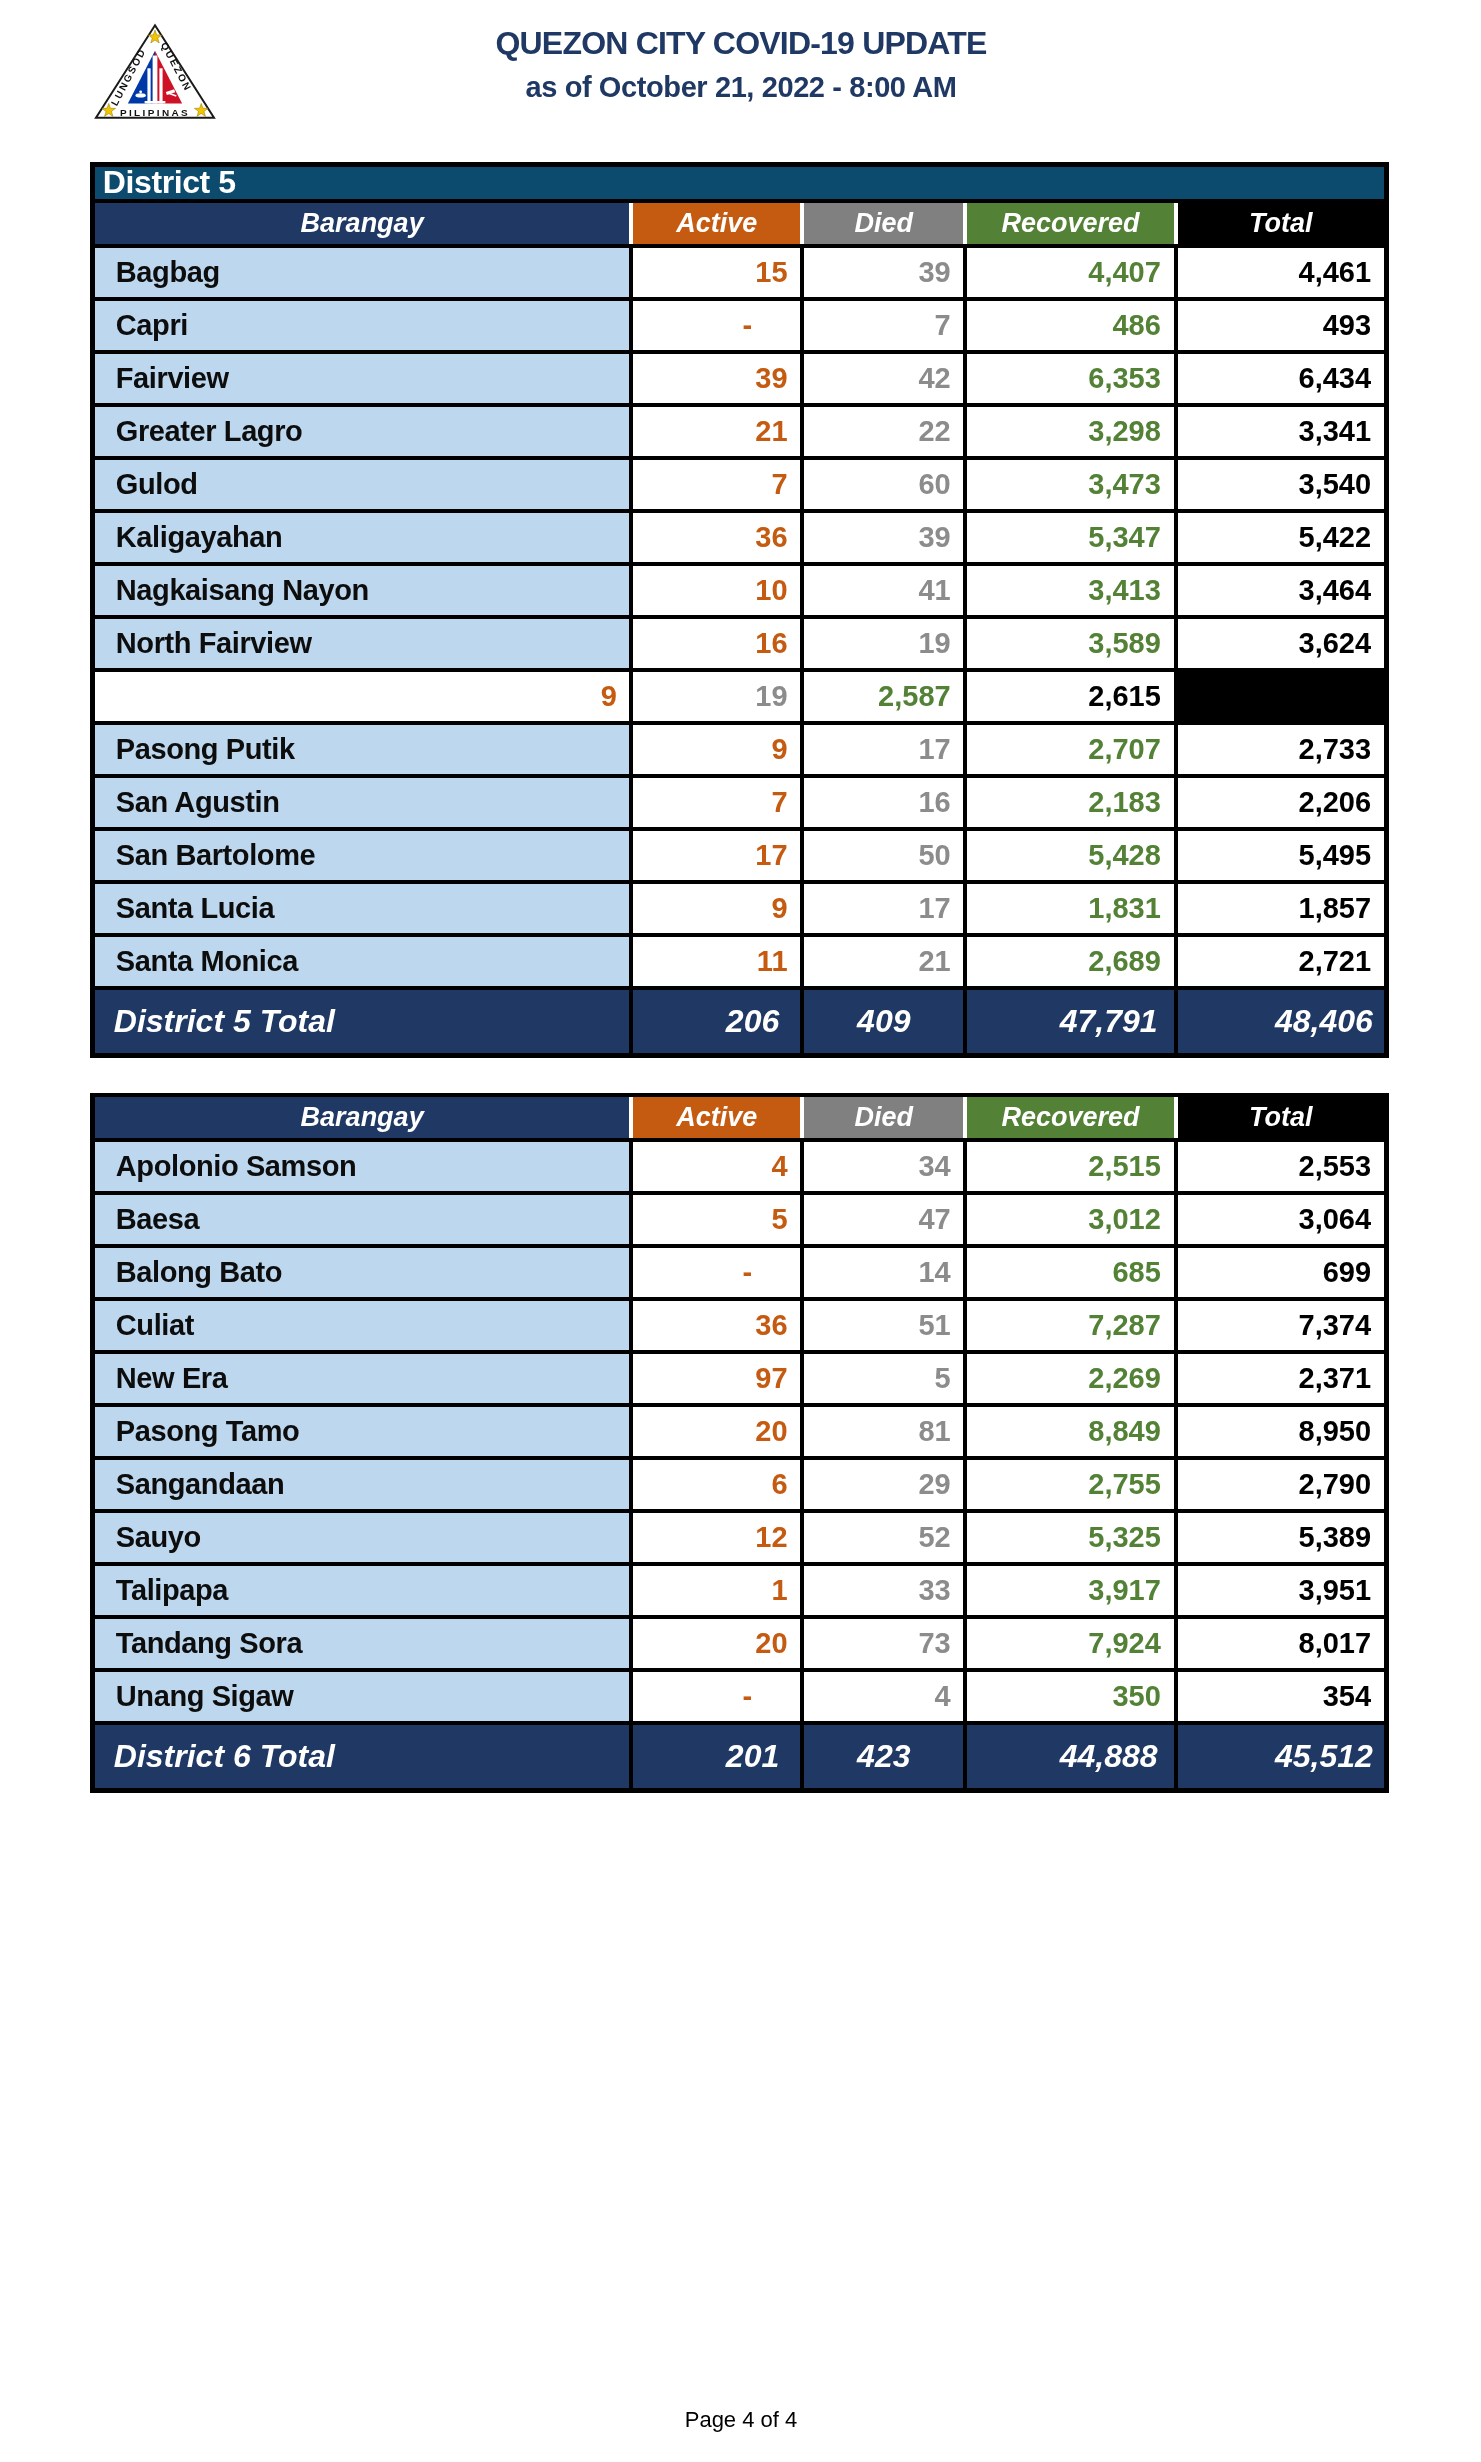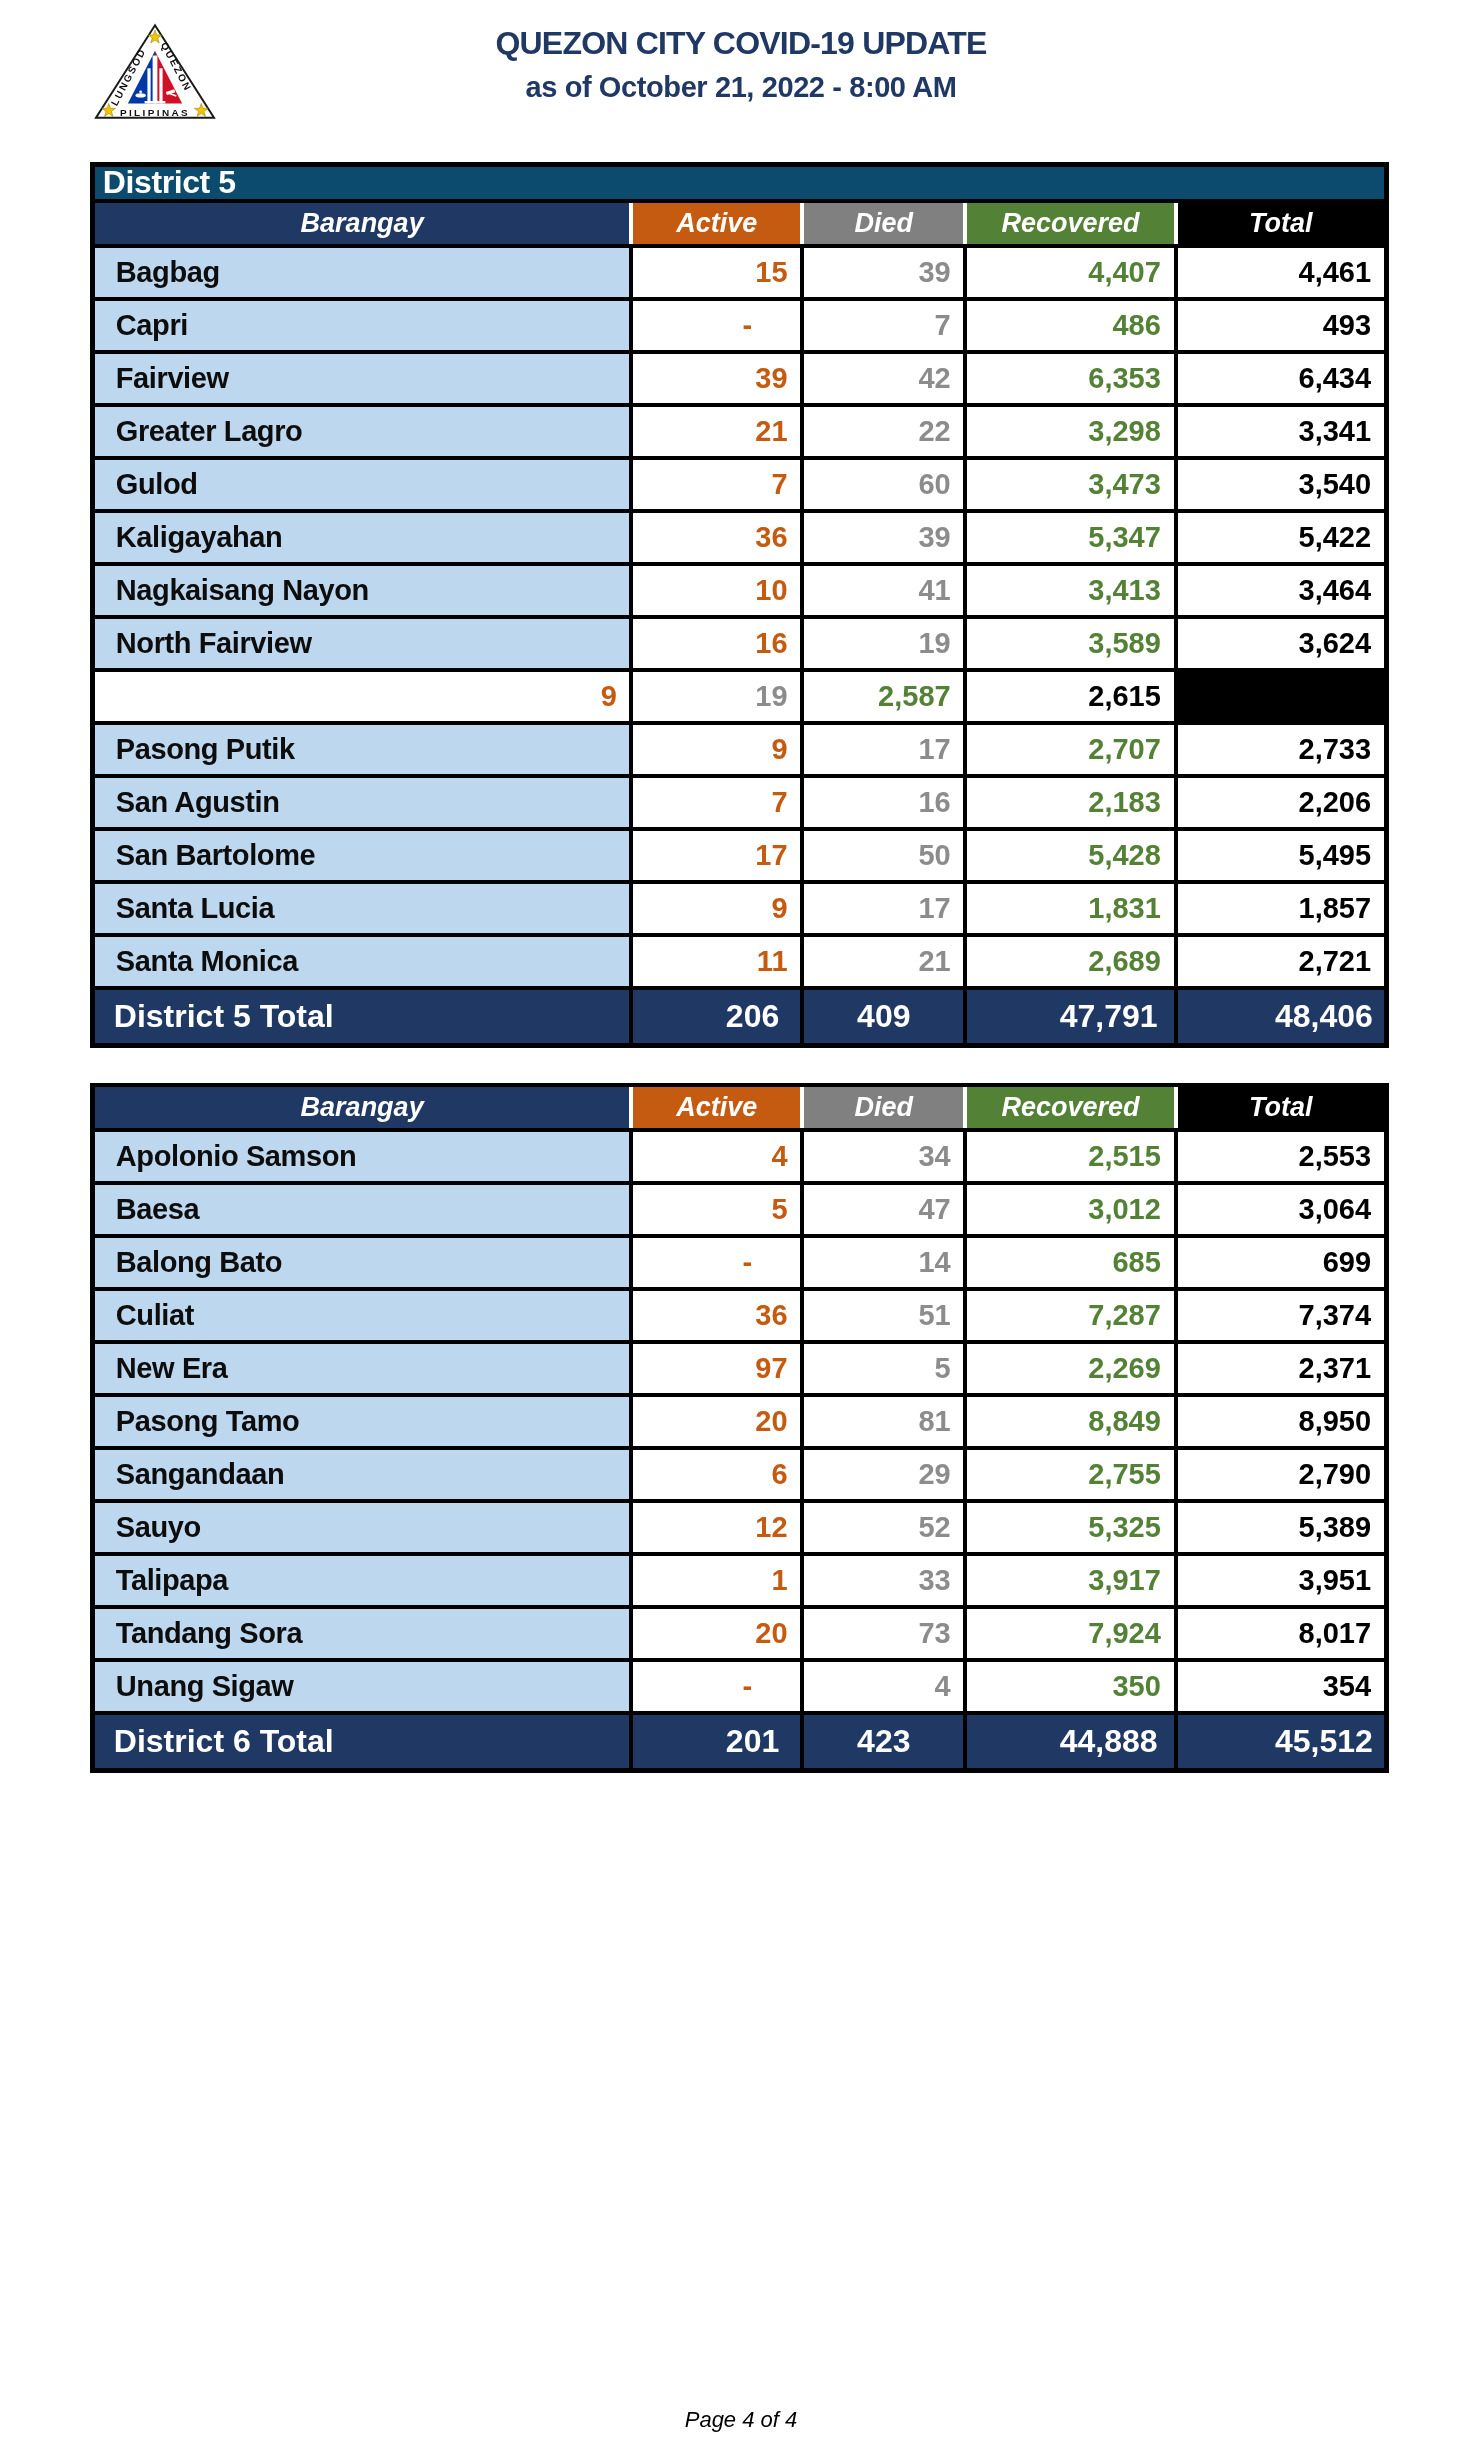--- a/index.html
+++ b/index.html
@@ -65,33 +65,33 @@
   }
   .data .cell.num { justify-content:flex-end; padding-right:12.7px; }
   .c-act { color:#C55A11; }
   .c-died{ color:#8C8C8C; }
   .c-rec { color:#538135; }
   .c-tot { color:#000000; }
   .data .cell.num.dash { padding-right:48px; }
 
   
   .total .cell {
-    height:53px; background:#1F3864; color:#fff; font-weight:bold;
-    font-size:32px;
+    height:63px; background:#1F3864; color:#fff; font-weight:bold;
+    font-style:italic; font-size:32px;
   }
   .total .cell.tname { justify-content:flex-start; padding-left:19px; }
   .total .cell.tnum  { justify-content:flex-end; padding-right:11px; }
   .total .cell.pad26 { padding-right:21px; }
   .total .cell.centerv { justify-content:center; padding-right:0; }
   .total .cell.pad20 { padding-right:16px; }
 
   
   .page-footer {
     position:absolute; left:0; top:2407px; width:100%; text-align:center;
-    font-size:22px; color:#000;font-style:italic;
+    font-size:22px; color:#000;
   }
 </style>
 </head>
 <body>
 
 <div class="page-header">
   <div class="logo-wrap">
     <svg width="126" height="99" viewBox="0 0 158 124">
       <polygon points="79,4 153,120 5,120" fill="#ffffff" stroke="#1a1a1a" stroke-width="2.5"></polygon>
       <polygon points="79,36 79,102 45,102" fill="#0038A8"></polygon>

